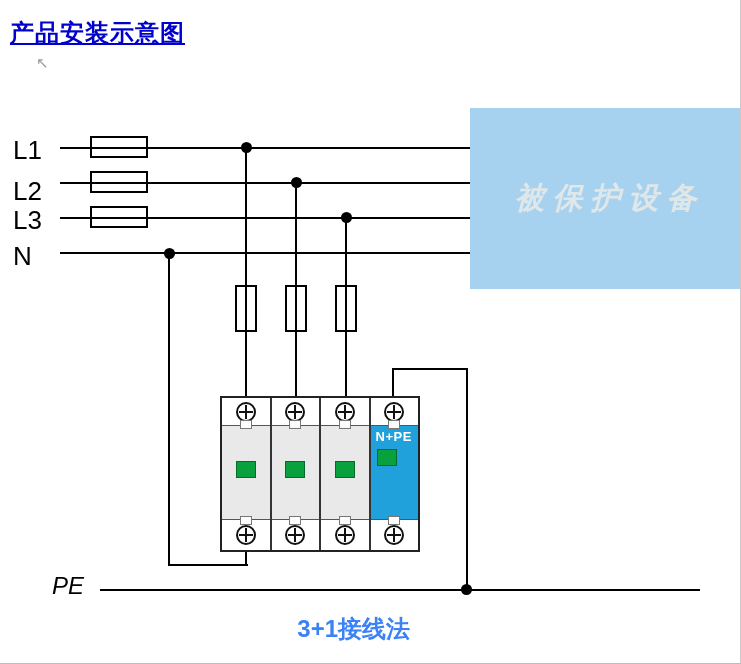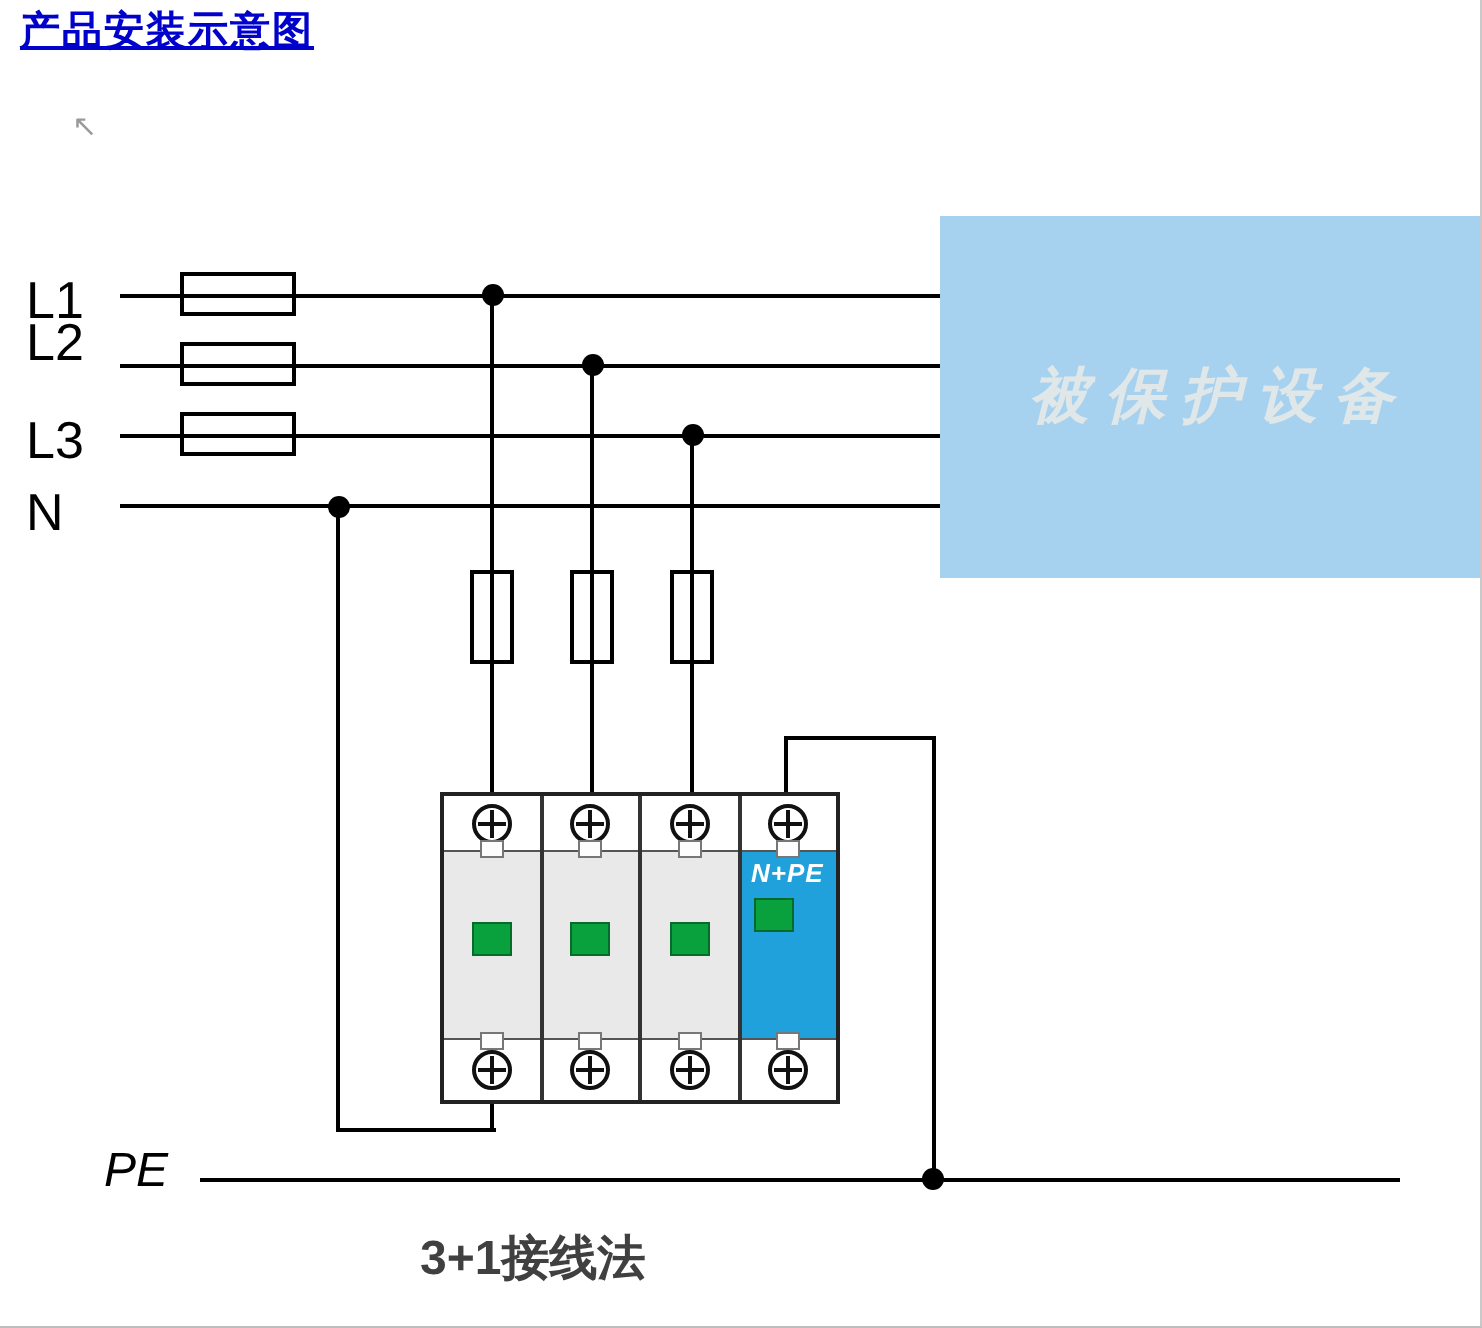--- a/index.html
+++ b/index.html
@@ -2,66 +2,66 @@
 <html><head>
 <meta charset="utf-8">
 <style>
   html,body { margin:0; padding:0; background:#fff; }
   .canvas {
     position:relative; width:741px; height:664px; background:#ffffff;
     font-family:"Liberation Sans", sans-serif; overflow:hidden;
     box-sizing:border-box; border-right:1px solid #c9c9c9; border-bottom:1px solid #bdbdbd;
   }
   .page-title {
-    position:absolute; left:10px; top:2px; font-size:20px; font-weight:bold;
+    position:absolute; left:10px; top:17px; font-size:24px; font-weight:bold;
     color:#0101CC; text-decoration:underline; letter-spacing:1px;
   }
   .anchor-arrow { position:absolute; left:36px; top:54px; font-size:15px; color:#9a9a9a; }
   .wire { position:absolute; background:#000; }
   .dot  { position:absolute; width:11px; height:11px; background:#000; border-radius:50%; }
   .fuse { position:absolute; border:2px solid #000; background:transparent; box-sizing:border-box; }
   .wire-label { position:absolute; font-size:26px; color:#000; }
   .pe-label { position:absolute; left:52px; top:572px; font-size:24px; color:#000;font-style:italic; }
   .equipment {
     position:absolute; left:470px; top:108px; width:271px; height:181px;
     background:#A7D2EF; display:flex; align-items:center; justify-content:center;font-style:italic;
   }
   .equipment-label { font-size:30px; letter-spacing:8px; text-indent:8px; color:#E0E7E9; font-weight:bold; }
   .spd {
     position:absolute; left:220px; top:396px; width:200px; height:156px;
     border:2px solid #222; box-sizing:border-box; background:#fff; display:flex;
   }
-  .module { flex:1; display:flex; flex-direction:column; position:relative;font-style:italic; }
+  .module { flex:1; display:flex; flex-direction:column; position:relative; }
   .module + .module { border-left:2px solid #333; }
   .t-top { height:27px; background:#fff; border-bottom:1px solid #555; display:flex; align-items:center; justify-content:center; }
   .t-bot { height:30px; background:#fff; border-top:1px solid #555; display:flex; align-items:center; justify-content:center; }
   .m-body { flex:1; background:#E9E9E9; position:relative; }
   .m-body.npe { background:#20A1DB; }
   .screw { width:20px; height:20px; border:2px solid #111; border-radius:50%; background:#fff; position:relative; box-sizing:border-box; }
   .screw::before { content:""; position:absolute; left:1px; right:1px; top:50%; margin-top:-1px; height:2px; background:#111; }
   .screw::after  { content:""; position:absolute; top:1px; bottom:1px; left:50%; margin-left:-1px; width:2px; background:#111; }
   .indicator { position:absolute; width:20px; height:17px; background:#09A03E; border:1px solid #056B2B; box-sizing:border-box; }
   .indicator.center { left:50%; transform:translateX(-50%); top:35px; }
   .indicator.npe-pos { left:6px; top:23px; }
   .npe-label { position:absolute; left:5px; top:3px; color:#ffffff; font-size:13px; font-weight:bold; letter-spacing:0.5px; }
   .clip { position:absolute; left:50%; transform:translateX(-50%); width:12px; height:9px; background:#fdfdfd; border:1px solid #777; box-sizing:border-box; z-index:2; }
   .clip.top { top:-6px; }
   .clip.bot { bottom:-6px; }
-  .caption { position:absolute; left:210px; top:613px; width:200px; text-align:left; font-size:24px; font-weight:600; color:#404040; }
+  .caption { position:absolute; left:210px; top:613px; width:200px; text-align:right; font-size:24px; font-weight:600; color:#3b82f6; }
 </style>
 </head>
 <body>
 
 <div class="canvas">
 
   <div class="page-title">产品安装示意图</div>
   <div class="anchor-arrow">↖</div>
 
   <div class="wire-label" style="left:13px; top:135px;">L1</div>
-  <div class="wire-label" style="left:13px; top:156px;">L2</div>
+  <div class="wire-label" style="left:13px; top:176px;">L2</div>
   <div class="wire-label" style="left:13px; top:205px;">L3</div>
   <div class="wire-label" style="left:13px; top:241px;">N</div>
   <div class="pe-label">PE</div>
 
   <div class="wire" style="left:60px; top:147px; width:410px; height:2px;"></div>
   <div class="wire" style="left:60px; top:182px; width:410px; height:2px;"></div>
   <div class="wire" style="left:60px; top:217px; width:410px; height:2px;"></div>
   <div class="wire" style="left:60px; top:252px; width:410px; height:2px;"></div>
 
   <div class="fuse" style="left:90px; top:136px; width:58px; height:22px;"></div>

